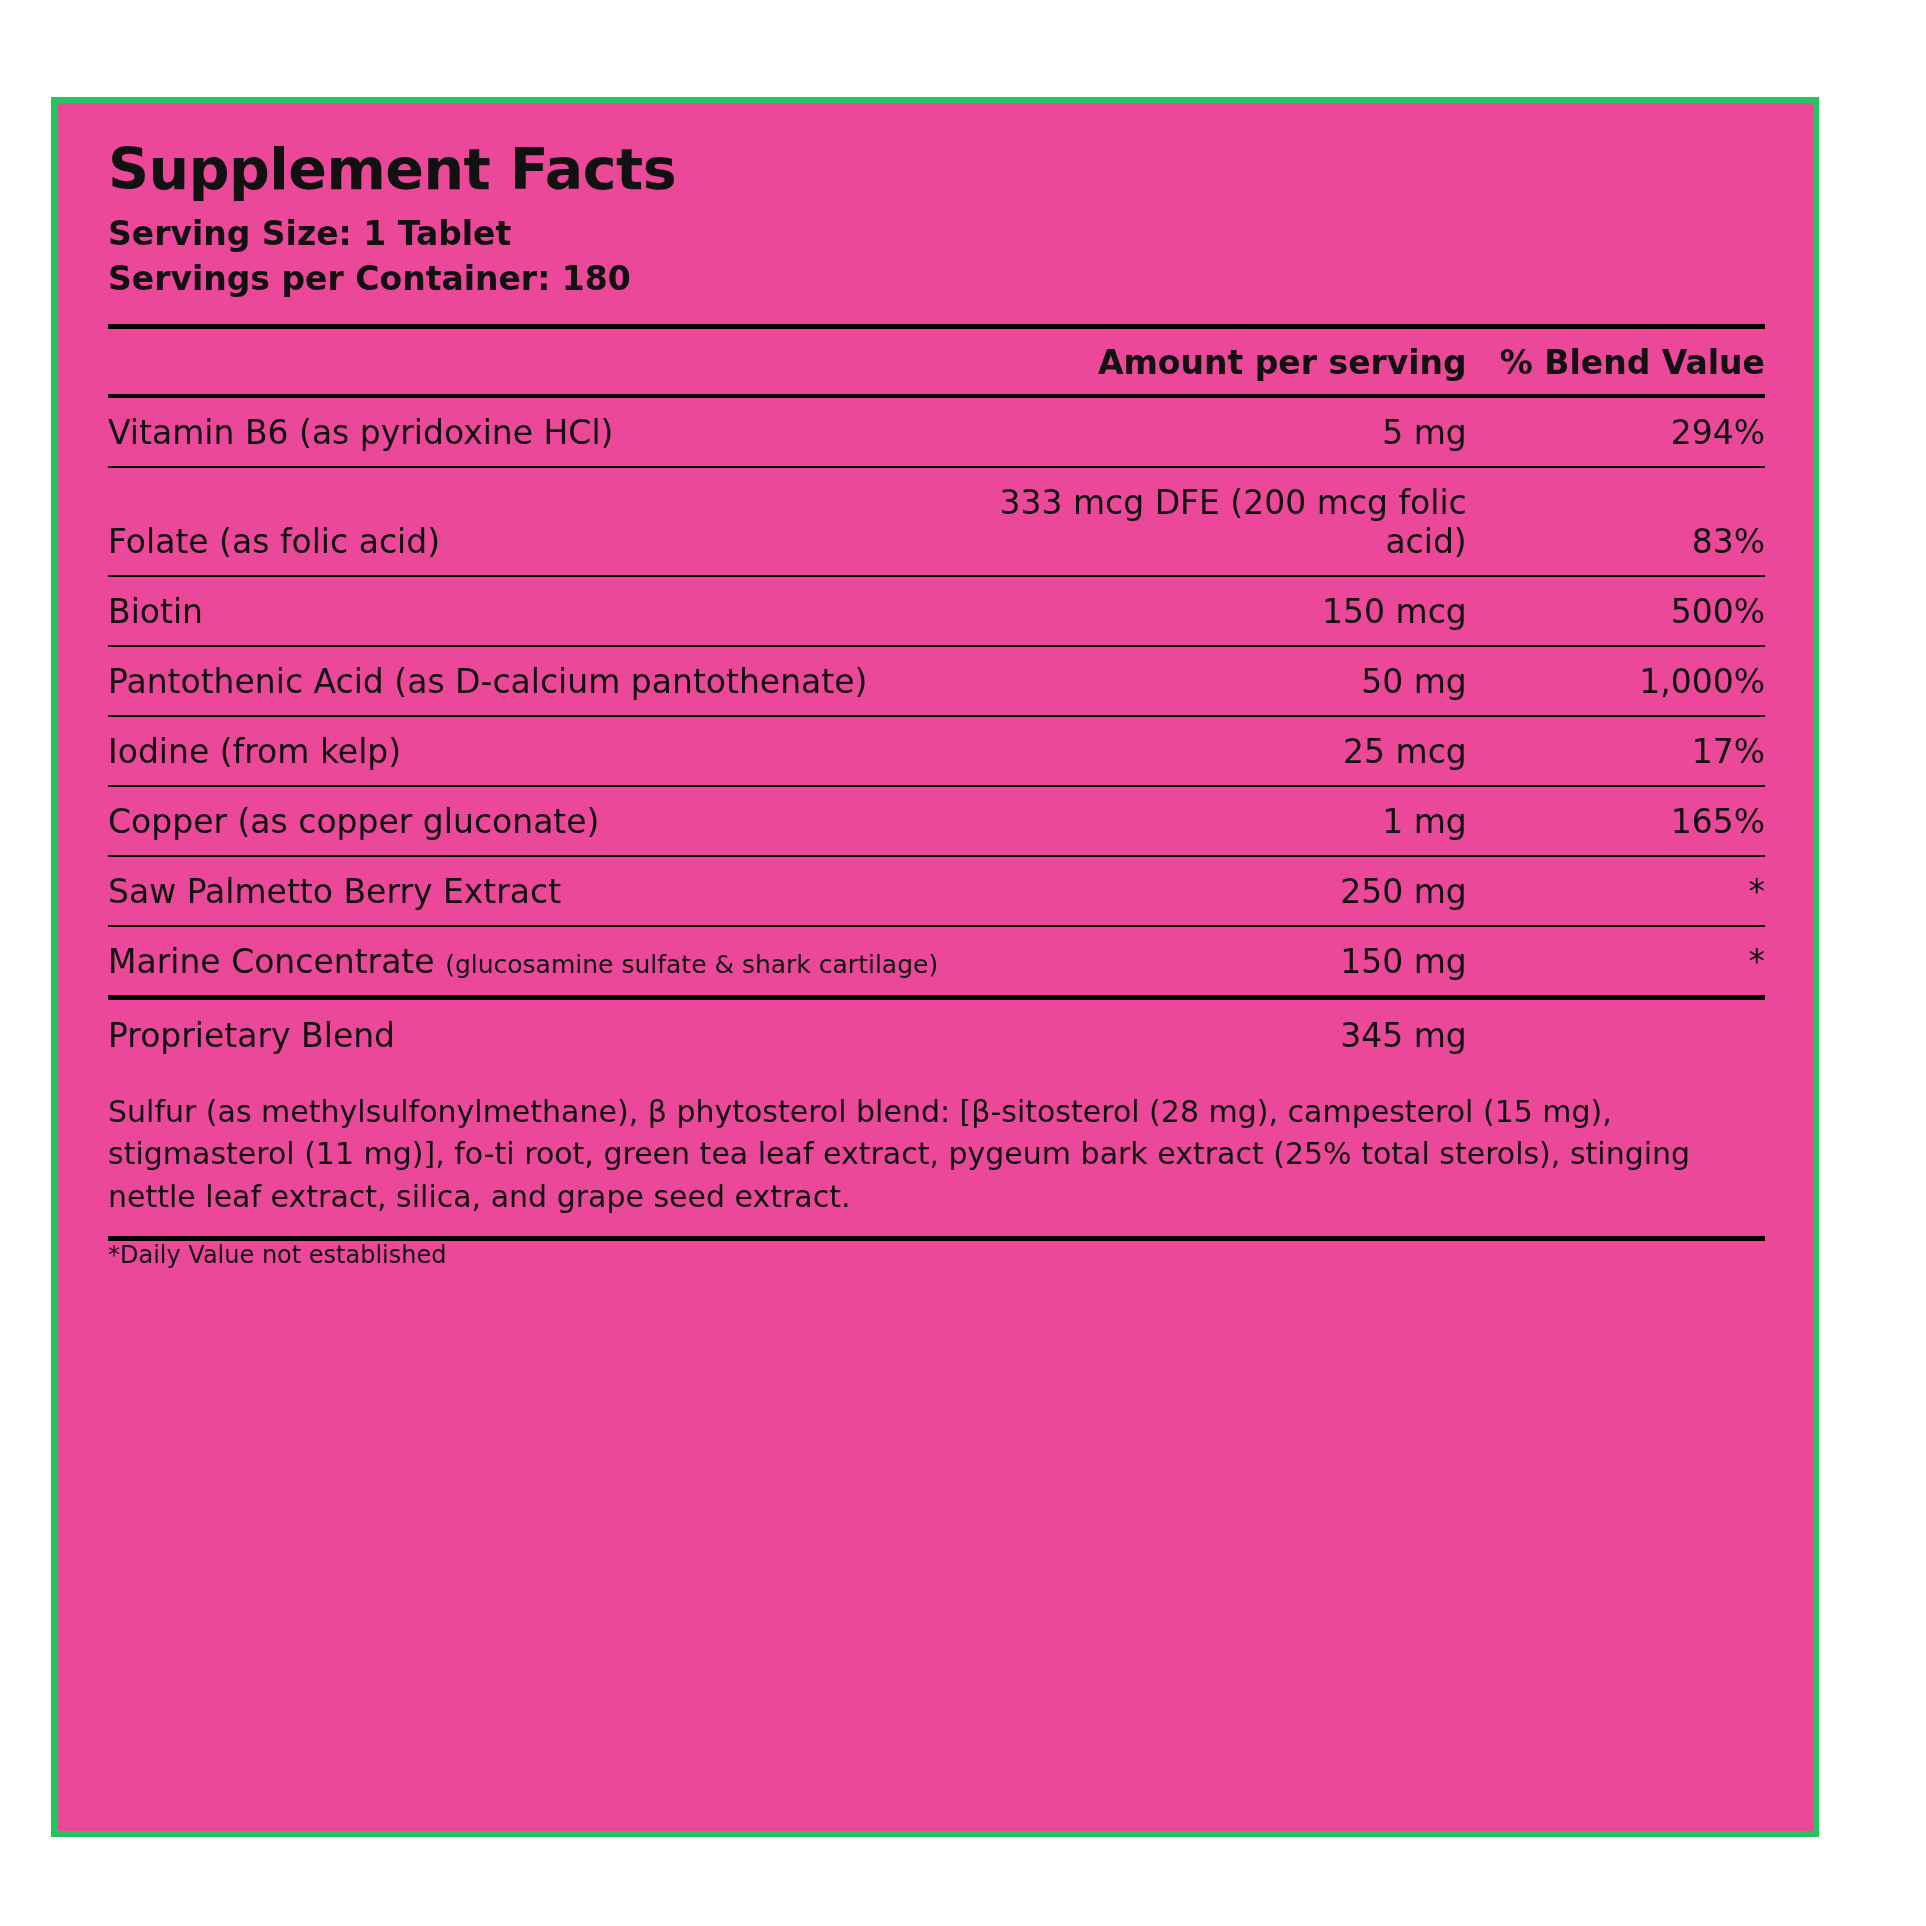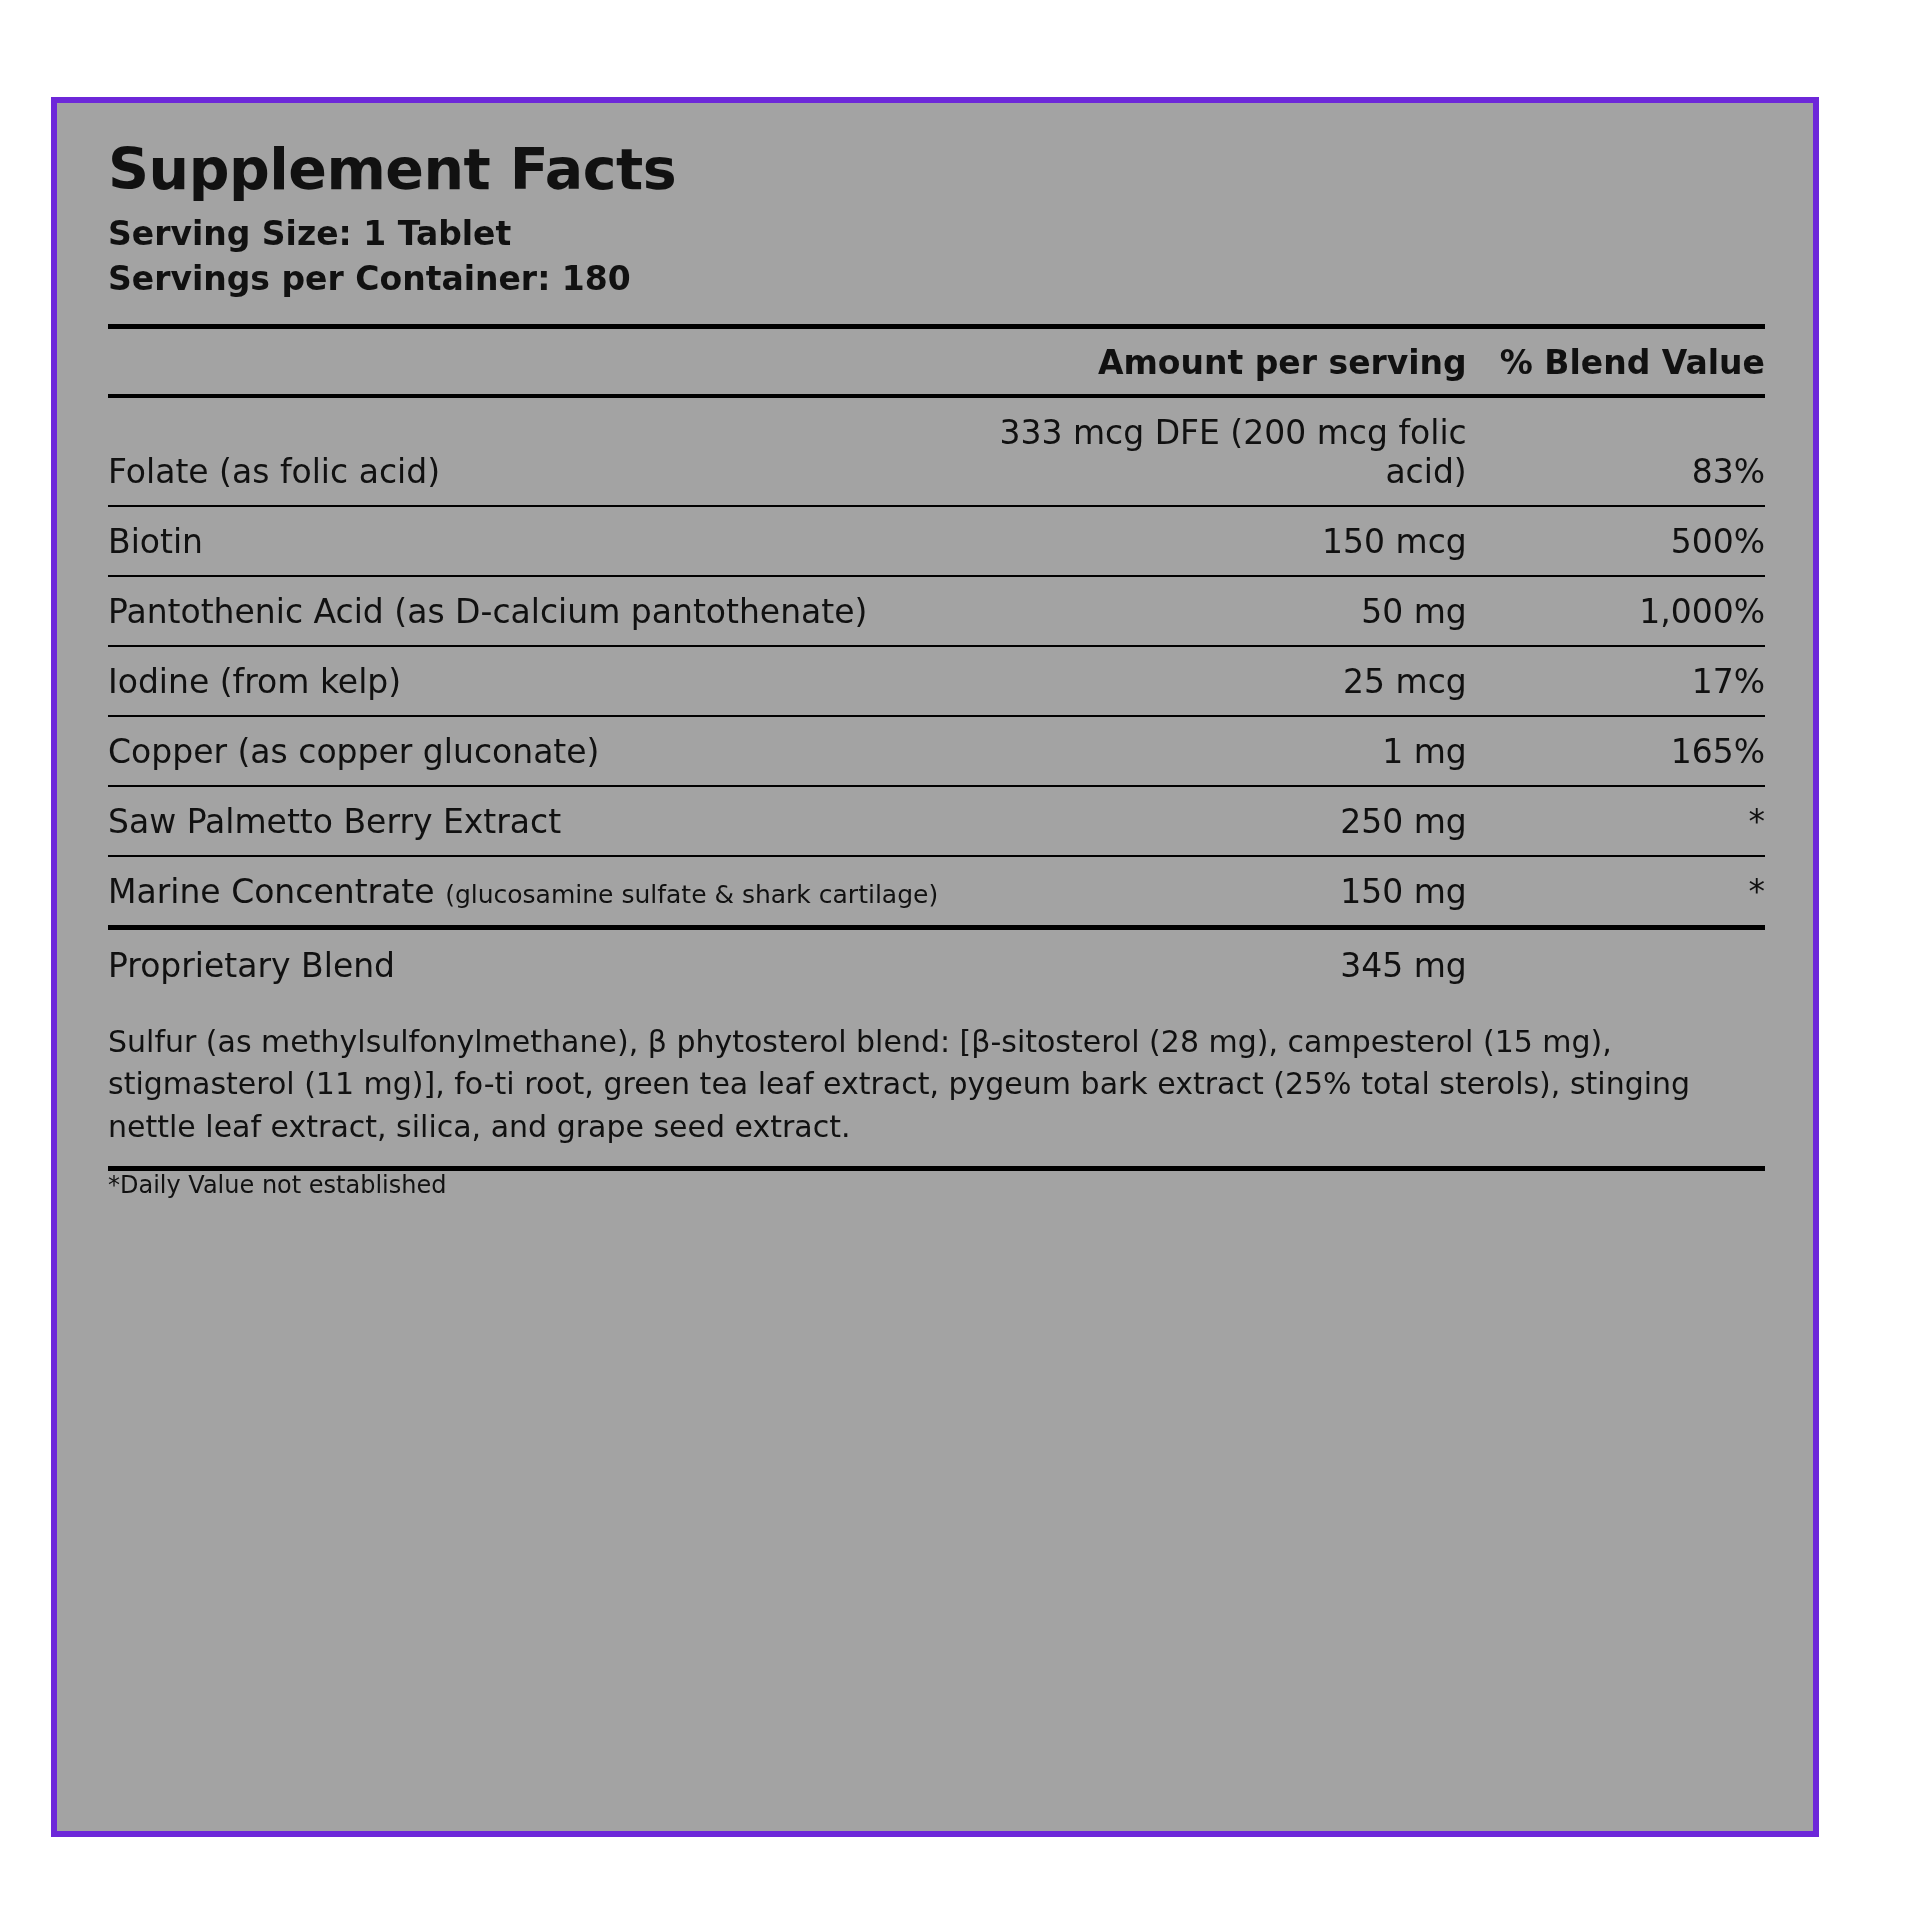--- a/index.html
+++ b/index.html
@@ -13,23 +13,23 @@
     font-family: "DejaVu Sans", "Liberation Sans", sans-serif;
     color: #111111;
     -webkit-font-smoothing: antialiased;
   }
   #panel {
     position: absolute;
     left: 51px;
     top: 97px;
     width: 1768px;
     height: 1740px;
-    border: 6px solid #6d28d9;
+    border: 6px solid #22c55e;
     box-sizing: border-box;
-    background: #a3a3a3;
+    background: #ec4899;
   }
   .inner {
     position: absolute;
     left: 51px;
     top: 36px;
     right: 48px;
   }
   .title {
     font-size: 57px;
     font-weight: bold;
@@ -116,20 +116,25 @@
           <col class="col-amt">
           <col class="col-dv">
       </colgroup>
       <tbody>
         <tr class="hdr">
           <th class="col-name"></th>
           <th class="col-amt">Amount per serving</th>
           <th class="col-dv">% Blend Value</th>
         </tr>
 
+        <tr class="row">
+          <td class="name">Vitamin B6 (as pyridoxine HCl)</td>
+          <td class="amt">5 mg</td>
+          <td class="dv">294%</td>
+        </tr>
 
         <tr class="row">
           <td class="name">Folate (as folic acid)</td>
           <td class="amt wide">333 mcg DFE (200 mcg folic acid)</td>
           <td class="dv">83%</td>
         </tr>
 
         <tr class="row">
           <td class="name">Biotin</td>
           <td class="amt">150 mcg</td>

